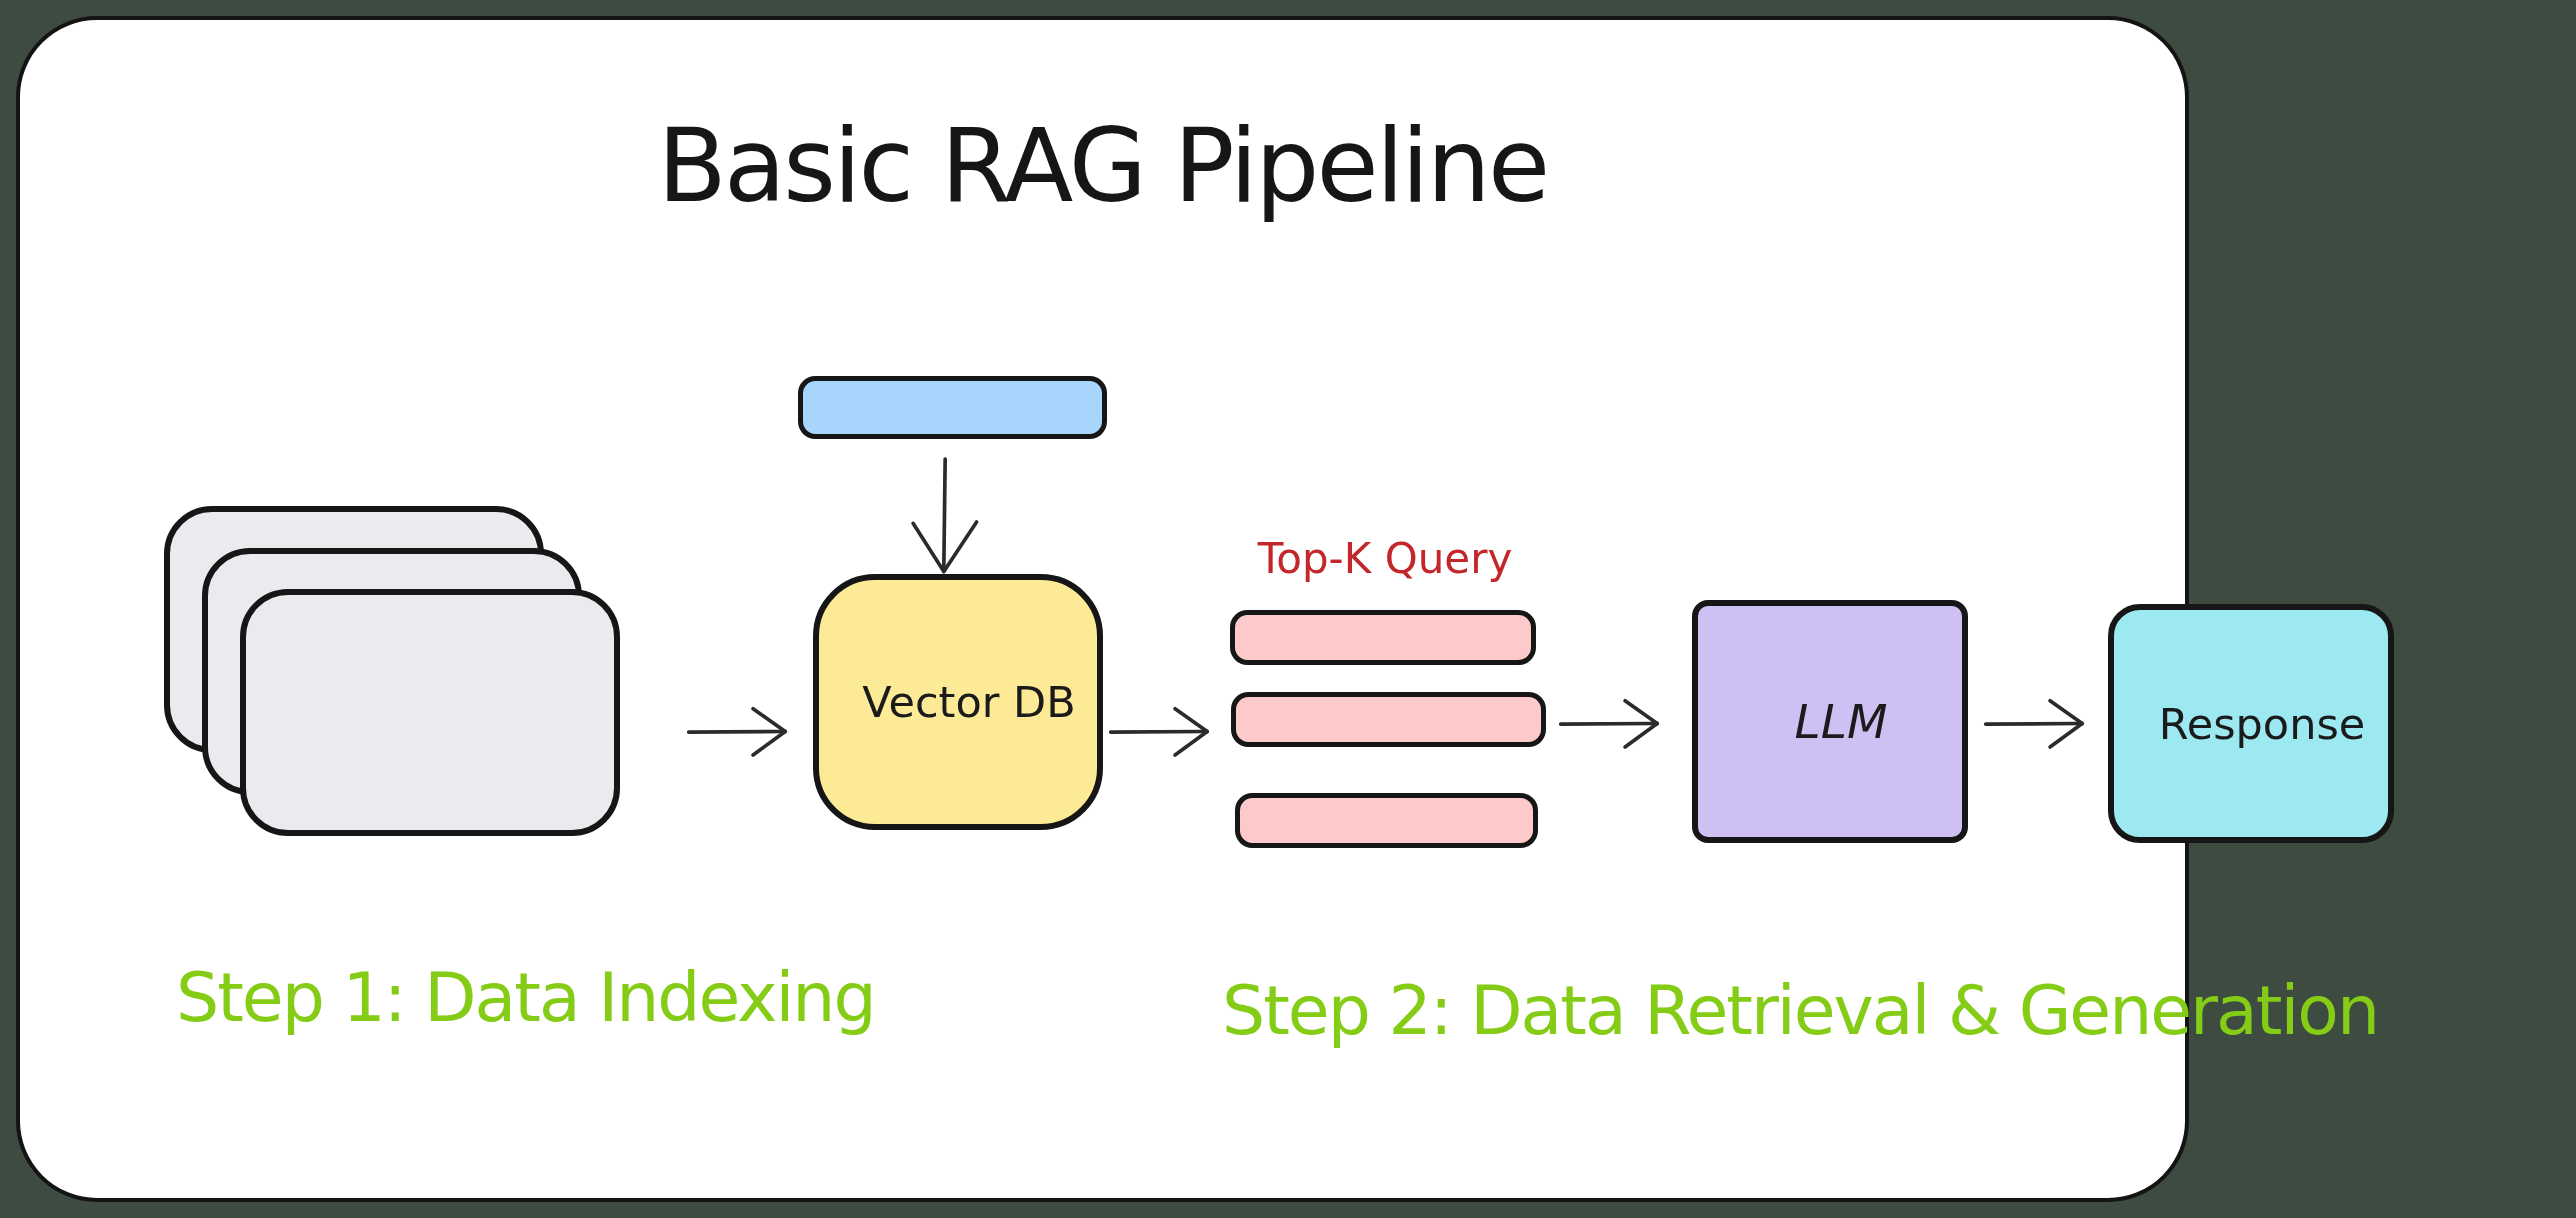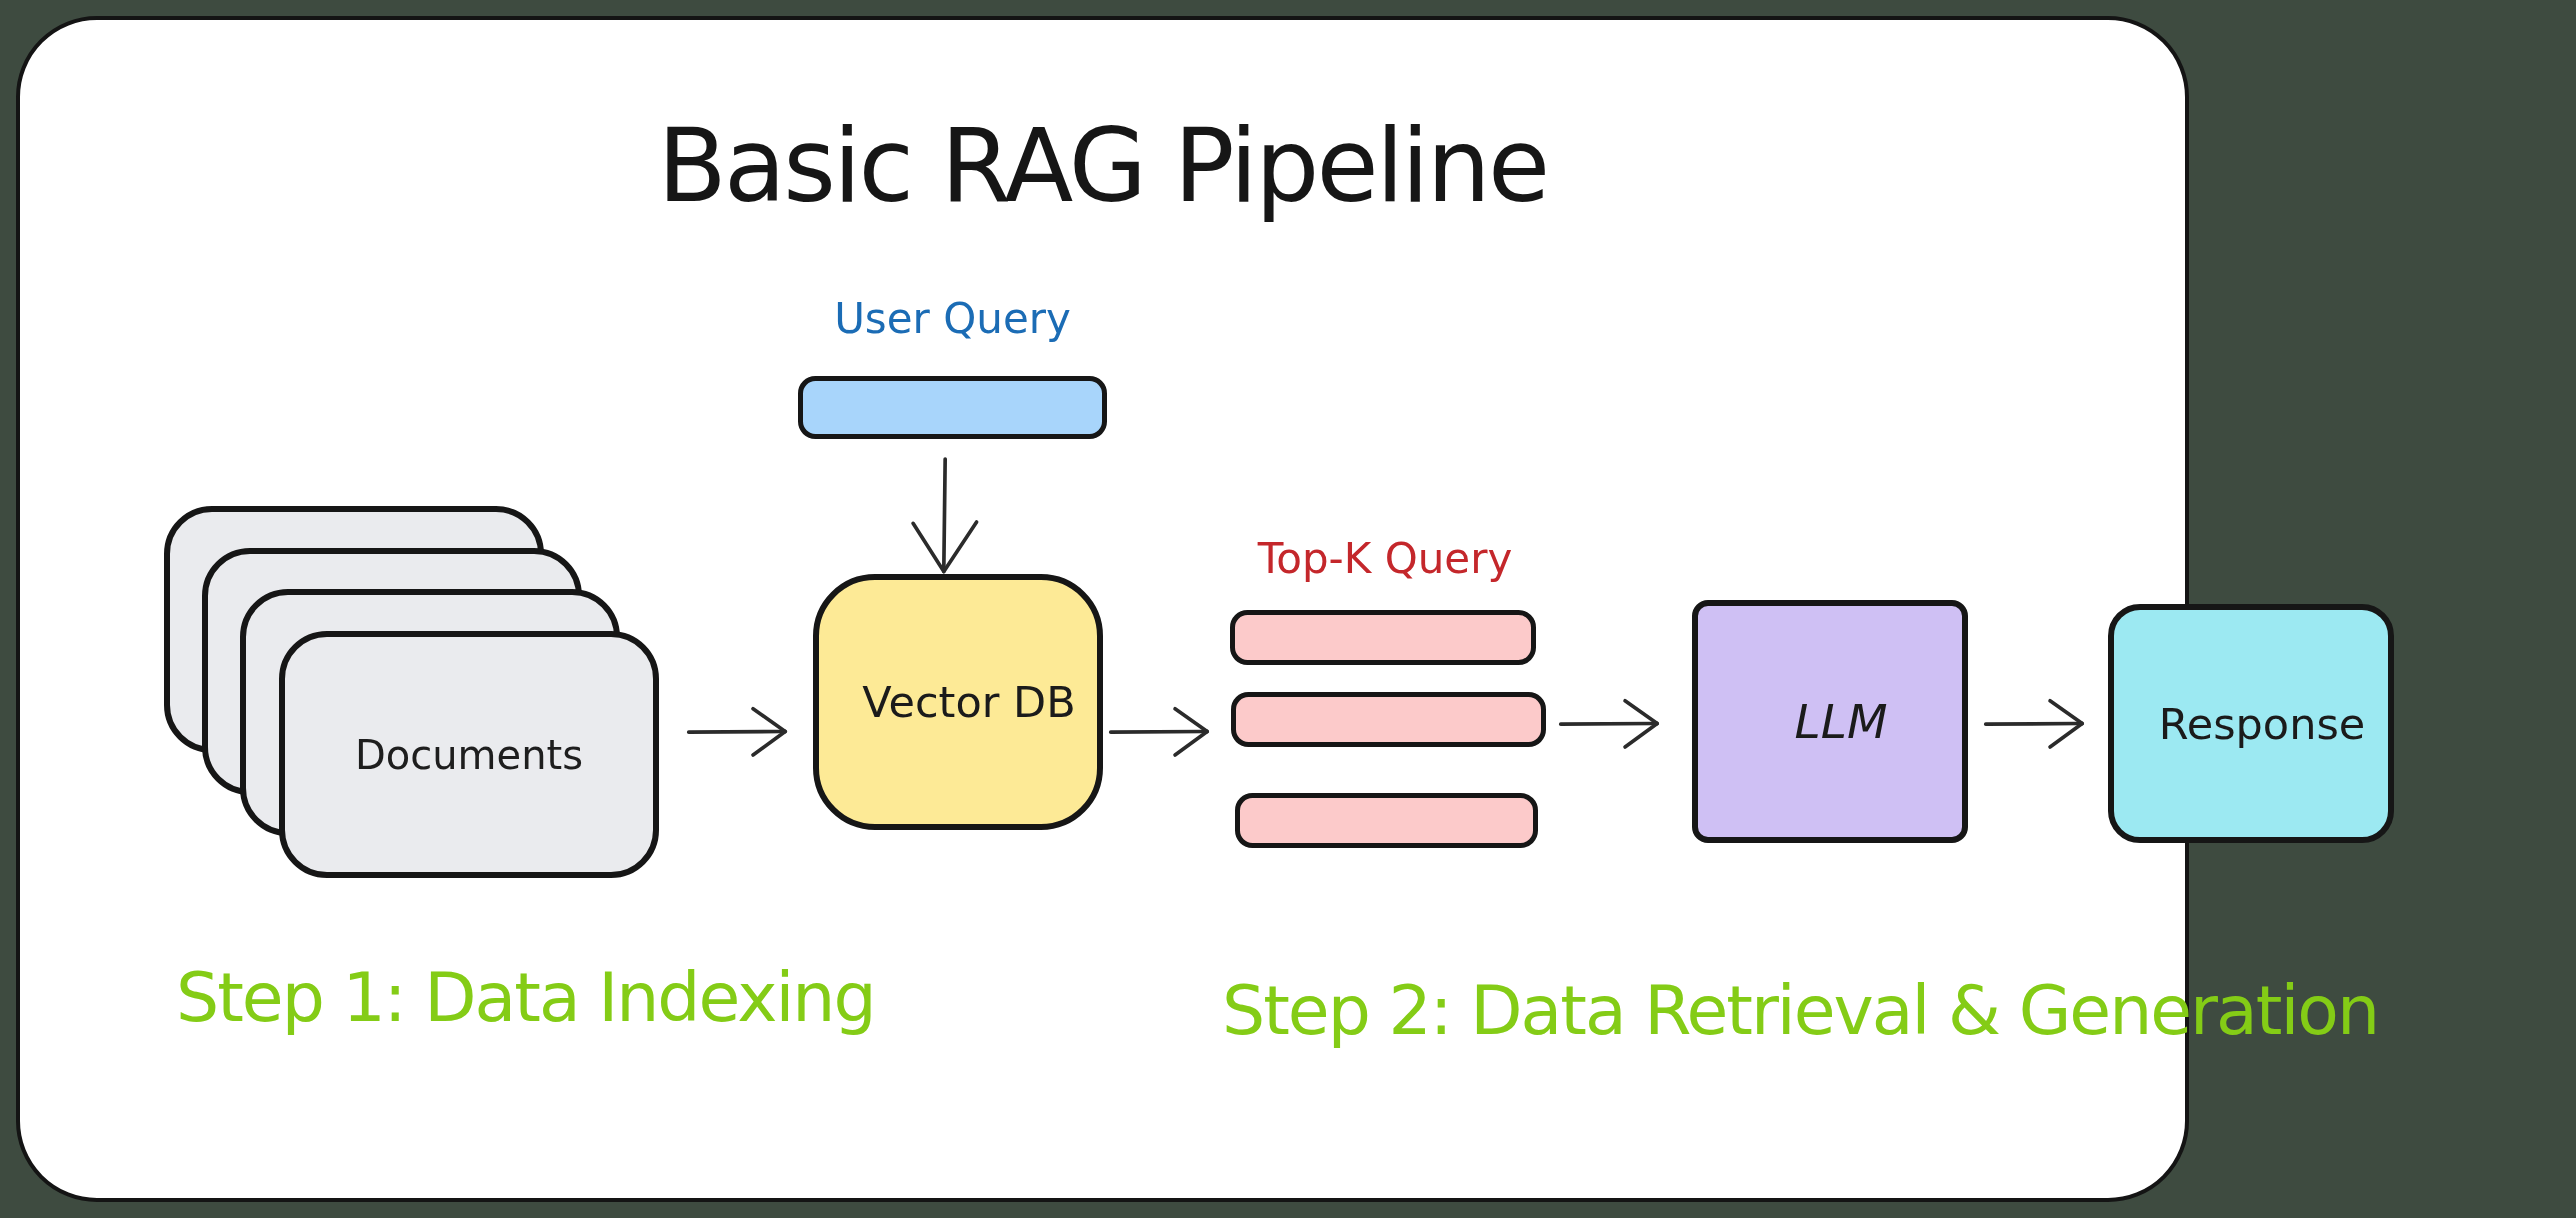--- a/index.html
+++ b/index.html
@@ -116,36 +116,32 @@
   .step2 { left: 1222px; top: 971px; }
 </style>
 </head>
 <body>
 
 <div class="stage">
   <div class="card"></div>
 
   <div class="title">Basic RAG Pipeline</div>
 
-  <div class="node-label-sm uq-label">User Query</div>
   <div class="bar uq-bar"></div>
 
   <svg class="arrow" style="left:891px; top:455px;" width="107" height="134" viewBox="0 0 160 200">
     <path d="M 81 6 L 79 168"></path>
     <path d="M 33 102 L 79 174"></path>
     <path d="M 128 100 L 79 174"></path>
   </svg>
 
   <div class="doc-stack">
     <div class="doc doc1"></div>
     <div class="doc doc2"></div>
     <div class="doc doc3"></div>
-    <div class="doc doc4">
-      <span>Documents</span>
-    </div>
   </div>
 
   <svg class="arrow" style="left:686px; top:698px;" width="114" height="67" viewBox="0 0 170 100">
     <path d="M 4 51 L 142 50"></path>
     <path d="M 100 16 L 148 50"></path>
     <path d="M 100 85 L 148 50"></path>
   </svg>
 
   <div class="box vectordb">
     <span>Vector DB</span>

